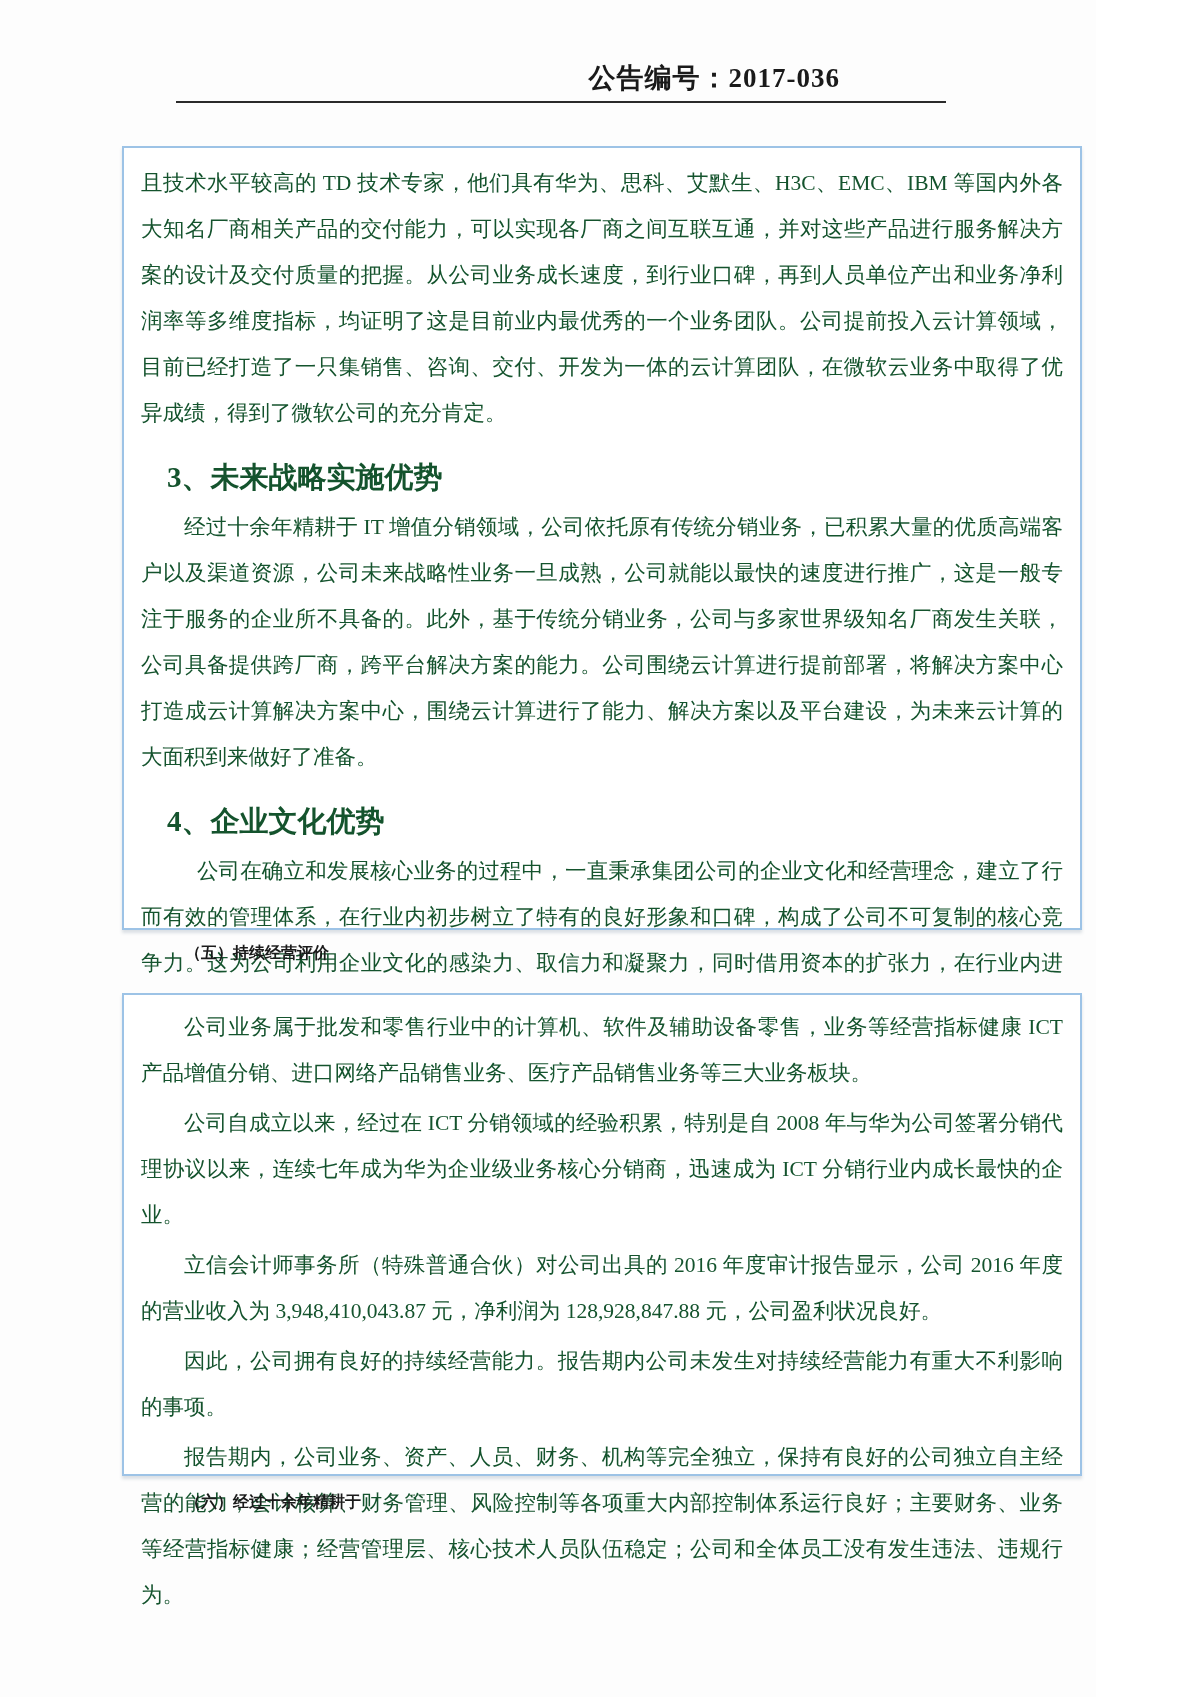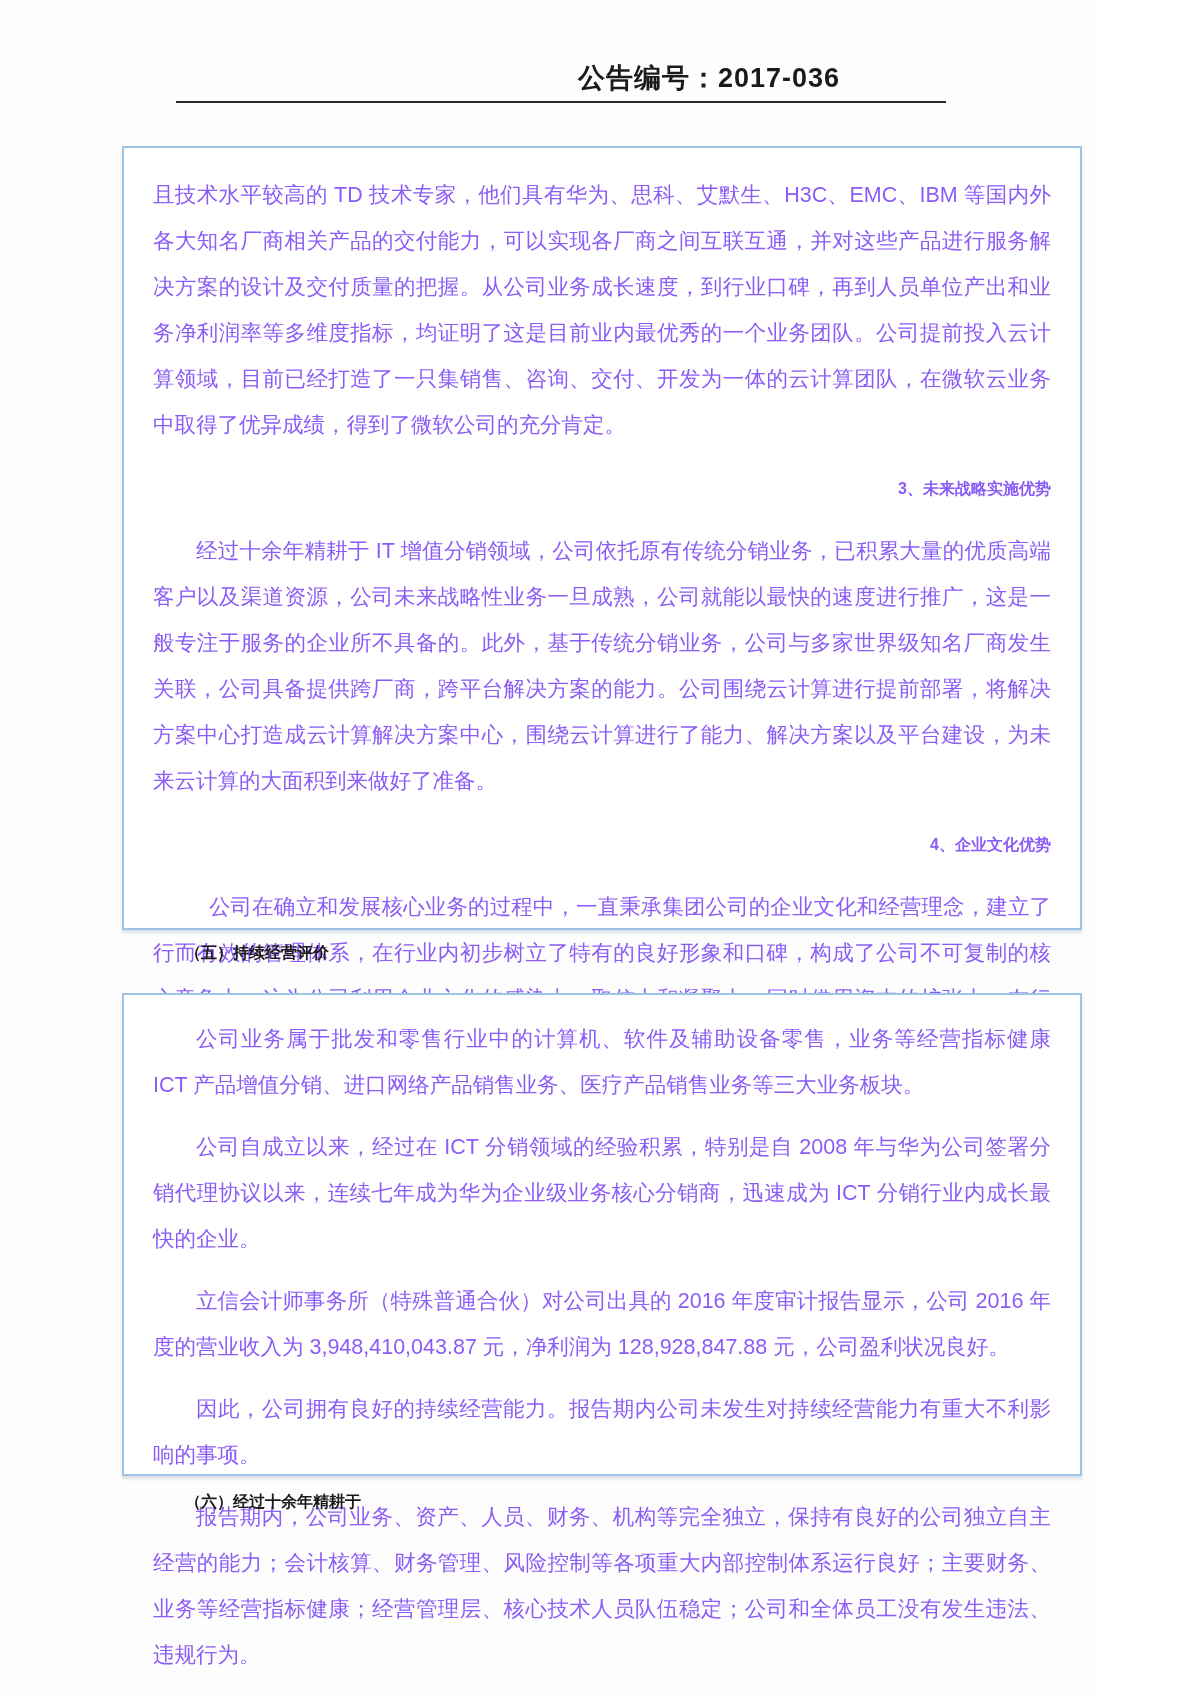--- a/index.html
+++ b/index.html
@@ -5,21 +5,21 @@
   html, body {
     margin: 0;
     padding: 0;
     background: #ffffff;
   }
   .page {
     position: relative;
     width: 1096px;
     height: 1697px;
     background: #fdfdfd;
-    font-family: Liberation Sans, sans-serif;
+    font-family: Liberation Serif, serif;
     color: #222222;
     overflow: hidden;
   }
   .header-number {
     position: absolute;
     top: 60px;
     right: 256px;
     font-size: 27px;
     font-weight: 600;
     letter-spacing: 1px;
@@ -40,38 +40,38 @@
     width: 960px;
     box-sizing: border-box;
     border: 2px solid #9dc3e6;
     background: #ffffff;
     box-shadow: 0 3px 3px rgba(120, 140, 160, 0.25);
     padding: 8px 13px 0 13px;
   }
   .box1 { top: 146px; height: 784px; }
   .box2 { top: 993px; height: 483px; padding-top: 5px; }
   .box p {
-    margin: 16px;
+    margin: 4px;
     font-size: 21.5px;
     line-height: 46px;
     text-align: justify;
     text-justify: inter-ideograph;
-    color: #8b5cf6;
+    color: #14532d;
   }
   .box p.noindent { text-indent: 0; }
   .box p.indent { text-indent: 2em; }
   .box p.indent-lg { text-indent: 2.6em; }
   .box p.box-heading {
     font-weight: bold;
-    font-size: 16px;
+    font-size: 29px;
     text-indent: 0;
     padding-left: 26px;
     margin-top: 18px;
     margin-bottom: 0;
-    text-align: right;
+    text-align: left;
   }
   .section-heading {
     position: absolute;
     left: 185px;
     font-size: 16px;
     font-weight: bold;
     color: #1a1a1a;
     white-space: nowrap;
   }
   .heading-five { top: 943px; }

